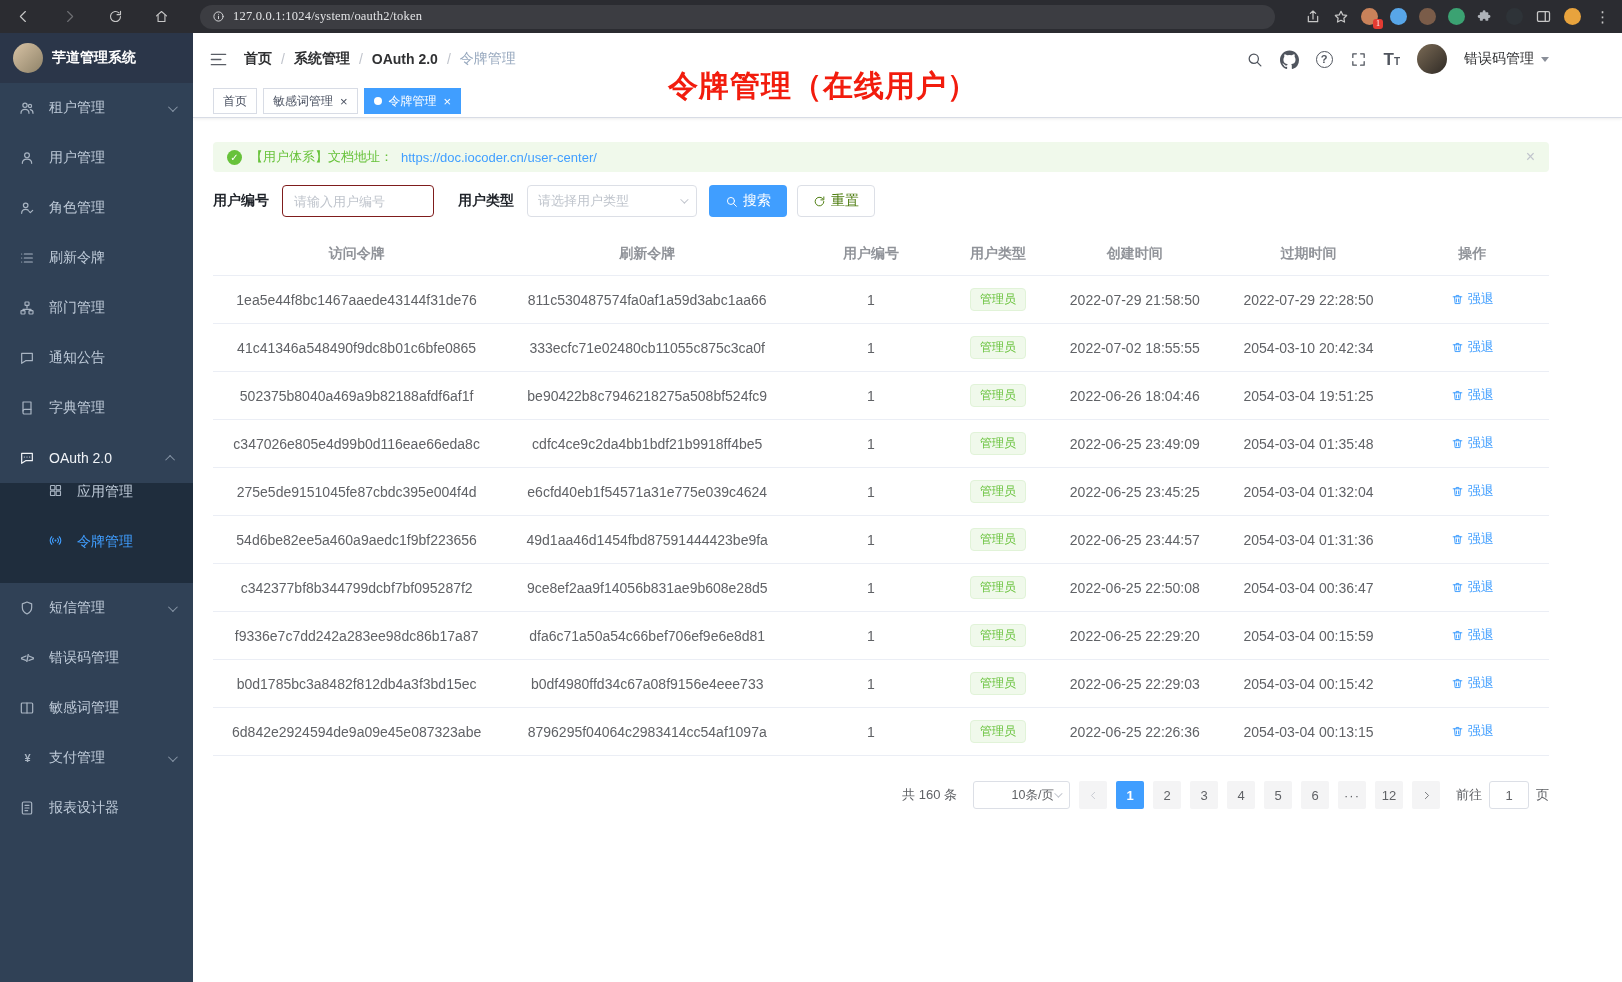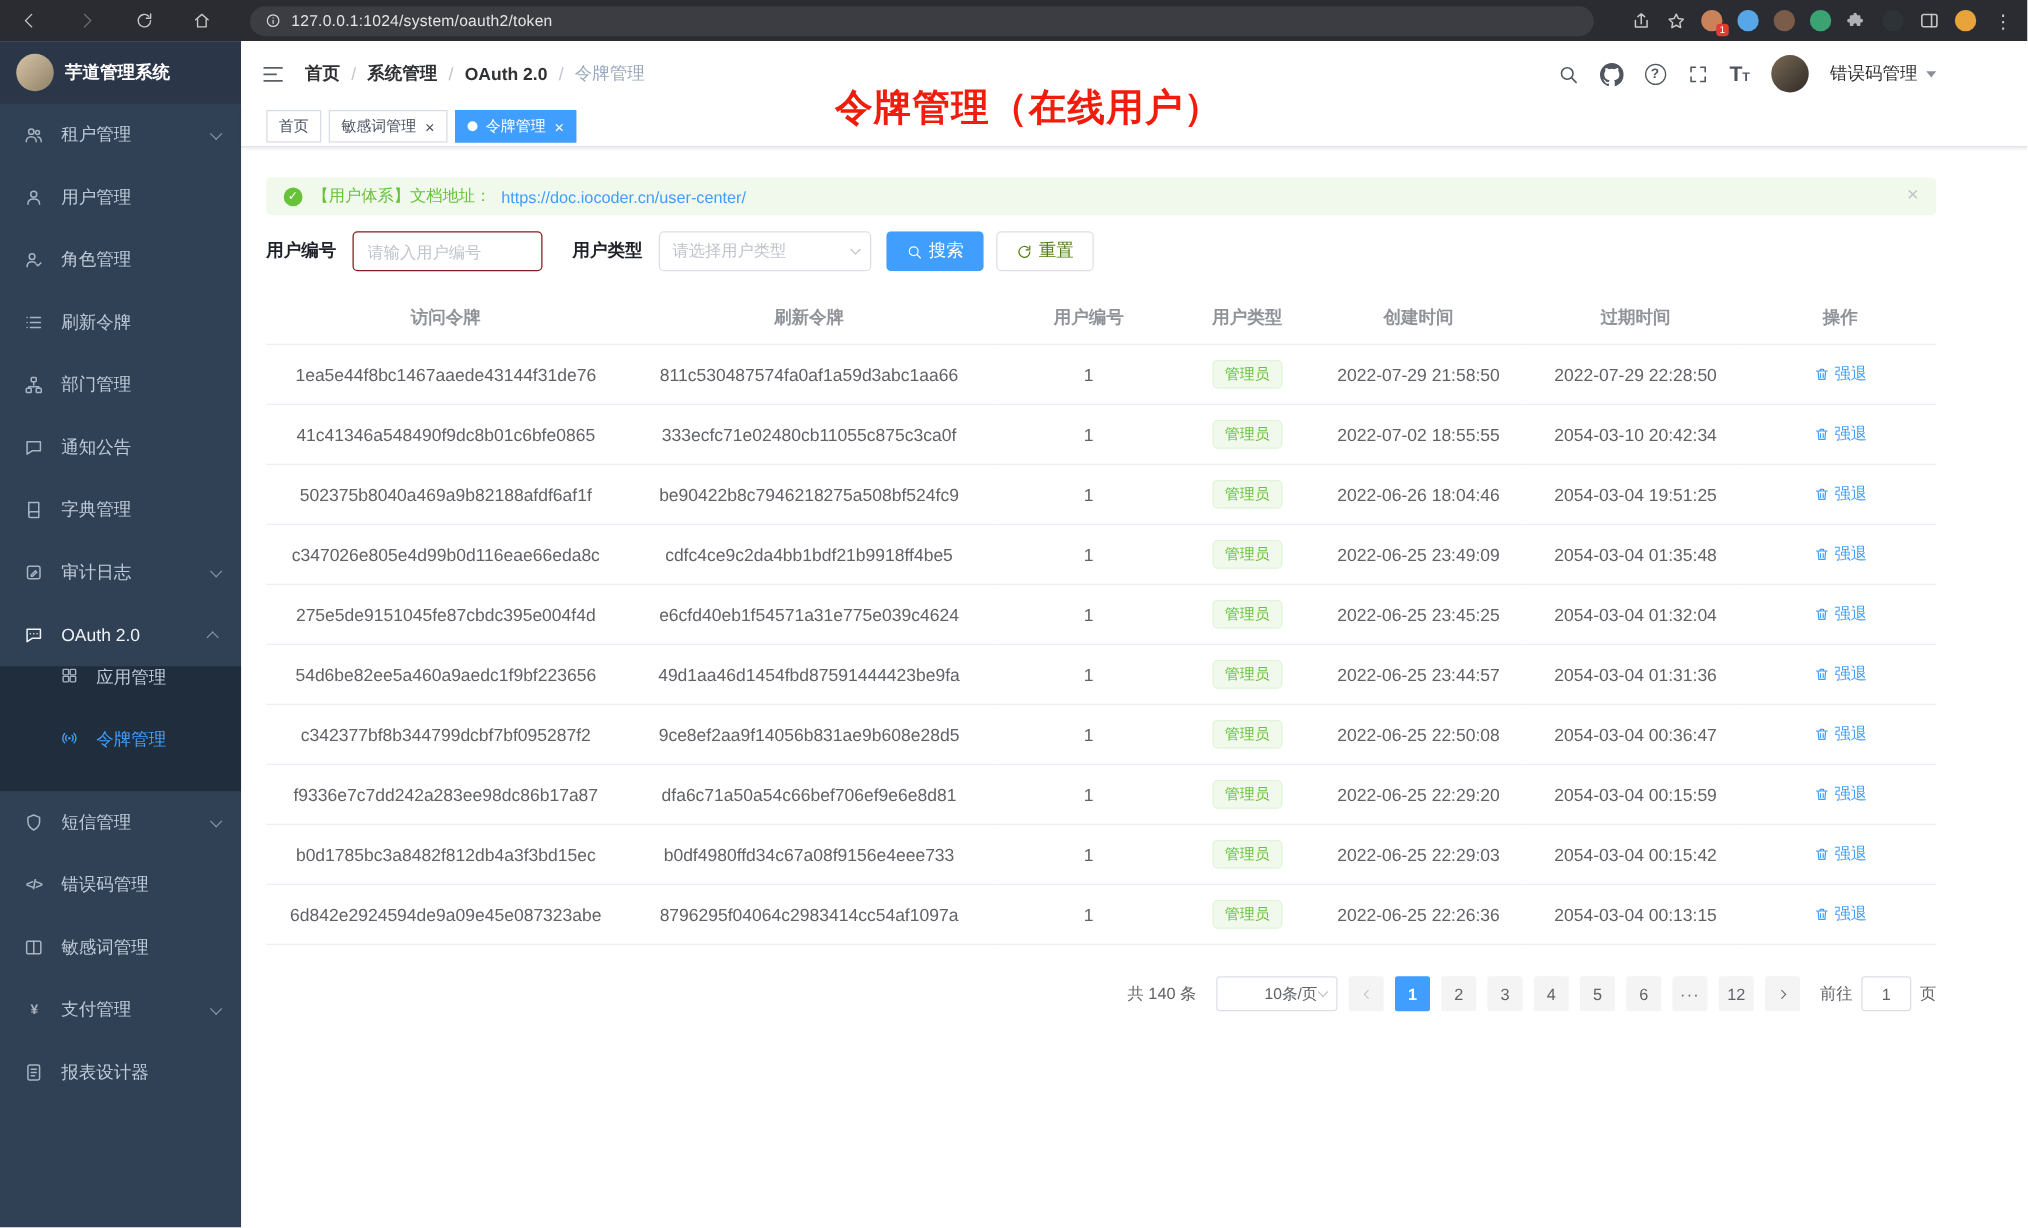--- a/index.html
+++ b/index.html
@@ -1,21 +1,21 @@
 <!DOCTYPE html>
 <html><head>
 <meta charset="utf-8">
 <style>
   * { margin:0; padding:0; box-sizing:border-box; }
   html,body { width:1622px; height:982px; }
   body { font-family:"Liberation Sans","DejaVu Sans",sans-serif; font-size:14px; background:#fff; overflow:hidden; position:relative; }
   .icn svg, [data-icon] svg { display:block; }
 
   
-  .browser-bar { height:33px; background:#2b2c31; display:flex; align-items:center; padding:0 10px; gap:20px; }
+  .browser-bar { height:33px; background:#2b2c31; display:flex; align-items:center; padding:0 10px; gap:20px;font-family:Liberation Serif, serif; }
   .bnav { width:26px; height:26px; display:flex; align-items:center; justify-content:center; color:#c7c7c7; border-radius:50%; cursor:pointer; }
   .bnav svg { width:15px; height:15px; }
   .bnav.dim { color:#6e6f73; }
   .url-pill { flex:1; height:24px; margin:0 10px 0 6px; background:#3c3d42; border-radius:13px; display:flex; align-items:center; padding:0 12px; gap:8px; color:#d6d7d9; }
   .url-pill .icn svg { width:13px; height:13px; }
   .burl { color:#e3e4e6; font-size:12.5px; letter-spacing:.2px; white-space:nowrap; }
   .bright { display:flex; align-items:center; gap:12px; margin-left:auto; color:#c7c7c7; }
   .tool-sm { cursor:pointer; } .tool-sm svg { width:16px; height:16px; }
   .ext-row { display:flex; align-items:center; gap:12px; }
   .ext-dot { width:17px; height:17px; border-radius:50%; position:relative; display:inline-flex; align-items:center; justify-content:center; cursor:pointer; }
@@ -249,30 +249,20 @@
         </div>
         <div class="menu-item">
           <span class="icn mi-icon">
             <svg viewBox="0 0 24 24" fill="none" stroke="currentColor" stroke-width="1.8" stroke-linecap="round" stroke-linejoin="round">
               <path d="M6 3h12v18H8a2 2 0 0 1-2-2z"></path>
               <path d="M6 16.5A2.5 2.5 0 0 1 8.5 14H18"></path>
             </svg>
           </span>
           <span class="mi-label">字典管理</span>
         </div>
-        <div class="menu-item">
-          <span class="icn mi-icon">
-            <svg viewBox="0 0 24 24" fill="none" stroke="currentColor" stroke-width="1.8" stroke-linecap="round" stroke-linejoin="round">
-              <rect x="4.5" y="4.5" width="15" height="15" rx="2"></rect>
-              <path d="M9 15l5-5 1.6 1.6-5 5H9z"></path>
-            </svg>
-          </span>
-          <span class="mi-label">审计日志</span>
-          <span class="chev"></span>
-        </div>
         <div class="menu-item open">
           <span class="icn mi-icon">
             <svg viewBox="0 0 24 24" fill="none" stroke="currentColor" stroke-width="1.8" stroke-linecap="round" stroke-linejoin="round">
               <path d="M4 5h16v11H10l-6 4z"></path>
               <path d="M8 10.5h.01M12 10.5h.01M16 10.5h.01"></path>
             </svg>
           </span>
           <span class="mi-label">OAuth 2.0</span>
           <span class="chev up"></span>
         </div>
@@ -606,21 +596,21 @@
                       <path d="M4 7h16M9.5 7V4.5h5V7M6.5 7l1 12.5h9l1-12.5M10 11v5.5M14 11v5.5"></path>
                     </svg>
                   </span>
                   <span>强退</span>
                 </a></td>
             </tr>
           </tbody>
       </table>
 
       <div class="pagination">
-        <span class="pg-total">共 140 条</span>
+        <span class="pg-total">共 160 条</span>
         <div class="pg-size">
           <span>10条/页</span>
           <span class="sel-chev"></span>
         </div>
         <button class="pg-btn disabled" data-icon="chevron-left-icon">
             <svg viewBox="0 0 24 24" fill="none" stroke="currentColor" stroke-width="1.8" stroke-linecap="round" stroke-linejoin="round">
               <path d="M14.5 5l-7 7 7 7"></path>
             </svg>
           </button>
         <span class="pg-pages">

